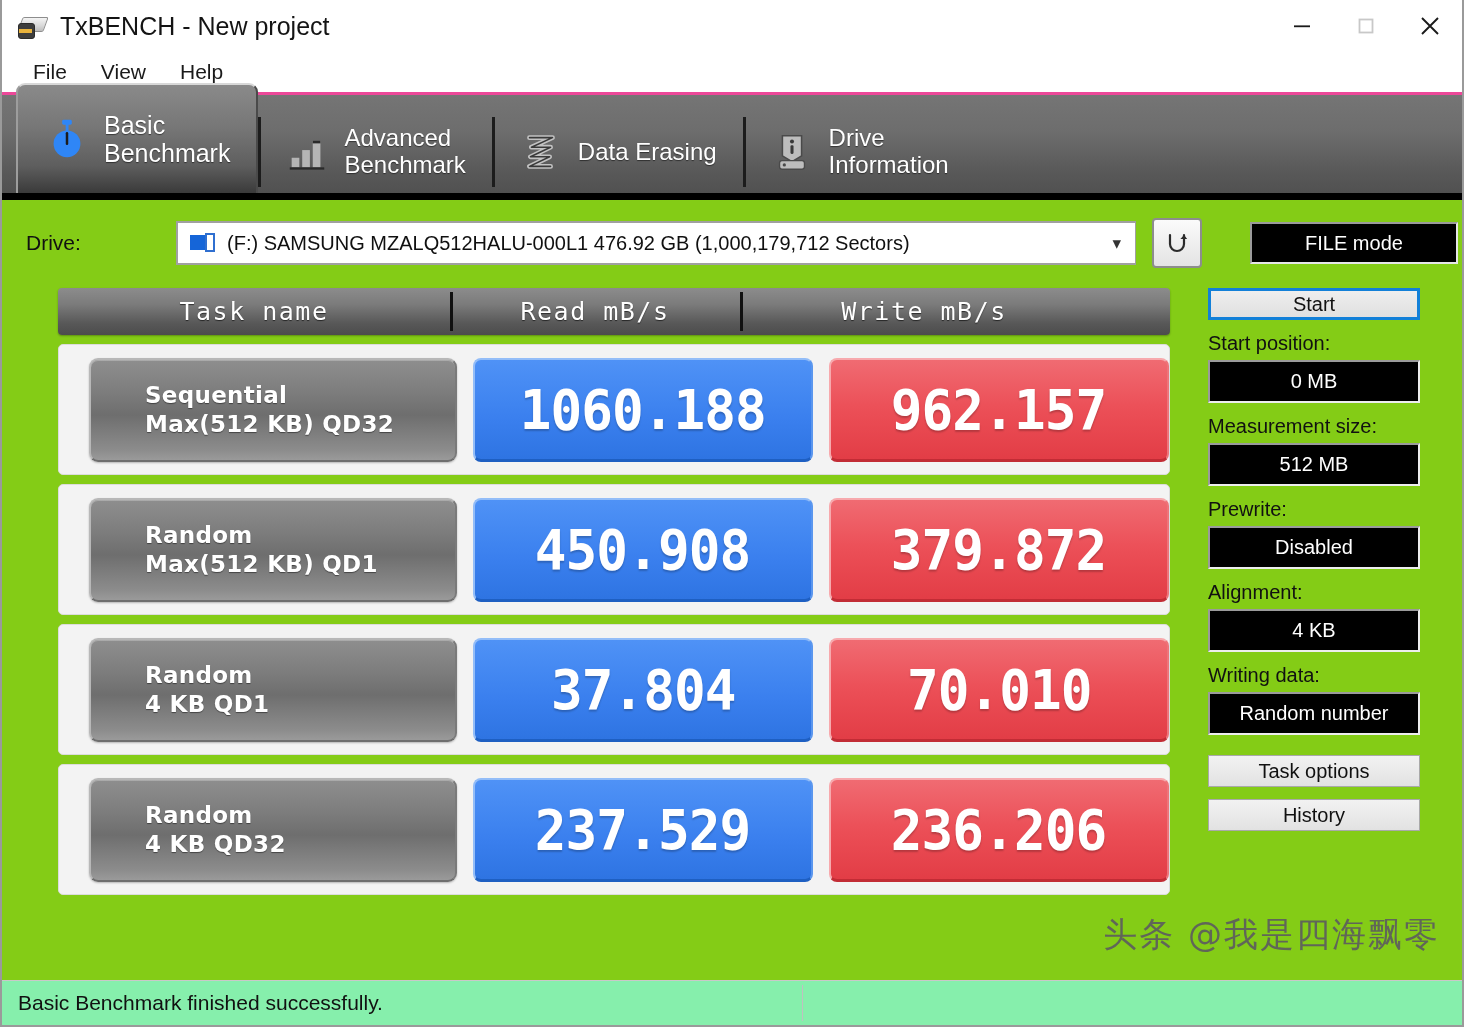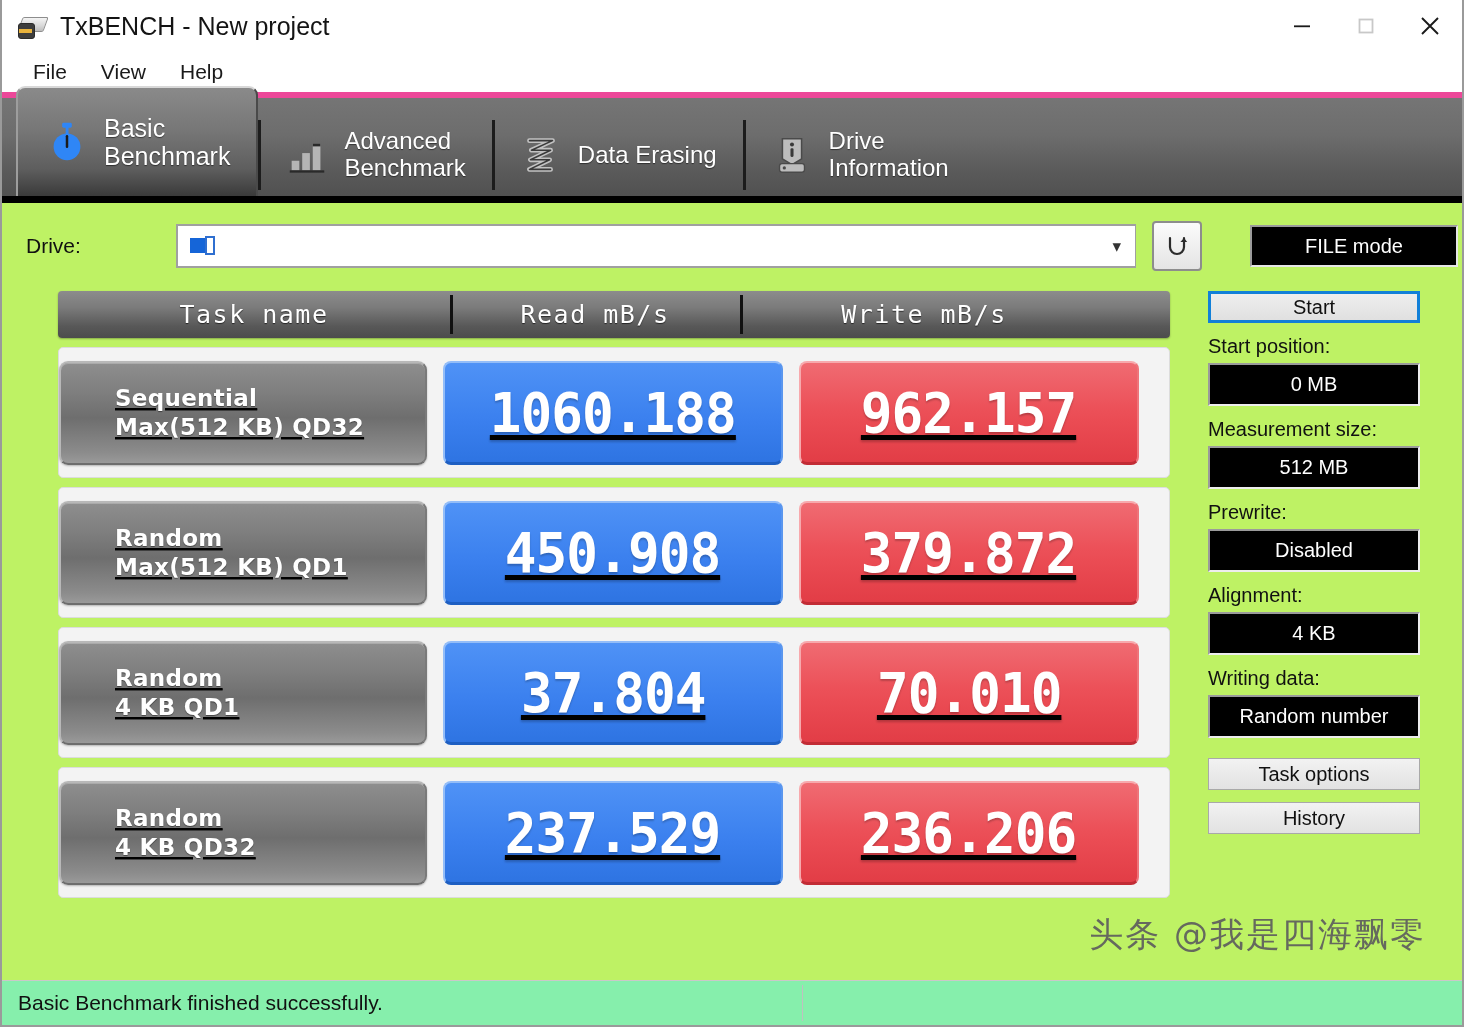--- a/index.html
+++ b/index.html
@@ -96,21 +96,21 @@
 
   
   .menubar {
     height: 40px;
     background: #ffffff;
     display: flex;
     align-items: center;
     padding-left: 18px;
     gap: 8px;
     flex: none;
-    border-bottom: 6px solid #ec4899;
+    border-bottom: 3px solid #ec4899;
   }
   .menu-item {
     font-size: 21px;
     color: #1a1a1a;
     padding: 3px 13px;
     white-space: nowrap;
   }
 
   
   .tabbar {
@@ -165,21 +165,21 @@
     line-height: 1.12;
     white-space: pre-line;
     text-shadow: 0 1px 1px rgba(0,0,0,.5);
   }
   .tab.active .tab-label { font-size: 25px; }
   .tab-icon { width: 46px; height: 46px; flex: none; }
 
   
   .content {
     flex: 1;
-    background: #bef264;
+    background: #84cc16;
     position: relative;
     display: flex;
     flex-direction: column;
   }
   .drive-row {
     display: flex;
     align-items: center;
     height: 62px;
     padding: 12px 0 0 24px;
     flex: none;
@@ -301,24 +301,23 @@
   }
 
   .rows { margin-top: 9px; }
   .bench-row {
     height: 131px;
     background: #f3f3f3;
     border: 1px solid #dcdcdc;
     border-radius: 5px;
     display: flex;
     align-items: center;
-    padding: 0 0;
+    padding: 0 30px;
     box-sizing: border-box;
     margin-bottom: 9px;
-    text-decoration: underline;
   }
   .task-btn {
     width: 368px;
     height: 104px;
     border-radius: 9px;
     background: linear-gradient(180deg,#8e8e8e 0%, #7e7e7e 30%, #6e6e6e 55%, #8c8c8c 90%, #9a9a9a 100%);
     border: 2px solid #b8b8b8;
     border-bottom-color: #6e6e6e;
     border-right-color: #7a7a7a;
     box-shadow: inset 0 1px 0 rgba(255,255,255,.25), 0 1px 2px rgba(0,0,0,.25);
@@ -435,21 +434,21 @@
     white-space: nowrap;
   }
   .status-sep {
     position: absolute;
     left: 800px; top: 4px; bottom: 4px;
     width: 1px;
     background: #c0c0c0;
   }
   .watermark {
     position: absolute;
-    right: 36px;
+    right: 22px;
     bottom: 22px;
     font-size: 34px;
     color: #5e5e5e;
     font-family: "DejaVu Sans", sans-serif;
     letter-spacing: 2px;
     opacity: .92;
     white-space: nowrap;
     pointer-events: none;
   }
 </style>
@@ -541,20 +540,21 @@
 
   <div class="content">
 
     <div class="drive-row">
       <div class="drive-label">Drive:</div>
       <div class="drive-combo">
         <div class="drive-glyph">
           <div class="sq"></div>
             <div class="outl"></div>
         </div>
+        <div class="drive-text">(F:) SAMSUNG MZALQ512HALU-000L1  476.92 GB (1,000,179,712 Sectors)</div>
         <div class="combo-arrow">▾</div>
       </div>
       <div class="refresh-btn">
         <svg width="26" height="26" viewBox="0 0 26 26">
           <path d="M6 5 L6 14 A7 7 0 0 0 20 14 L20 5" fill="none" stroke="#2b2b2b" stroke-width="2.2" stroke-linecap="round"></path>
           <path d="M20 5 L16.4 9 L23.2 9 Z" fill="#2b2b2b"></path>
         </svg>
       </div>
       <div class="file-mode">FILE mode</div>
     </div>

